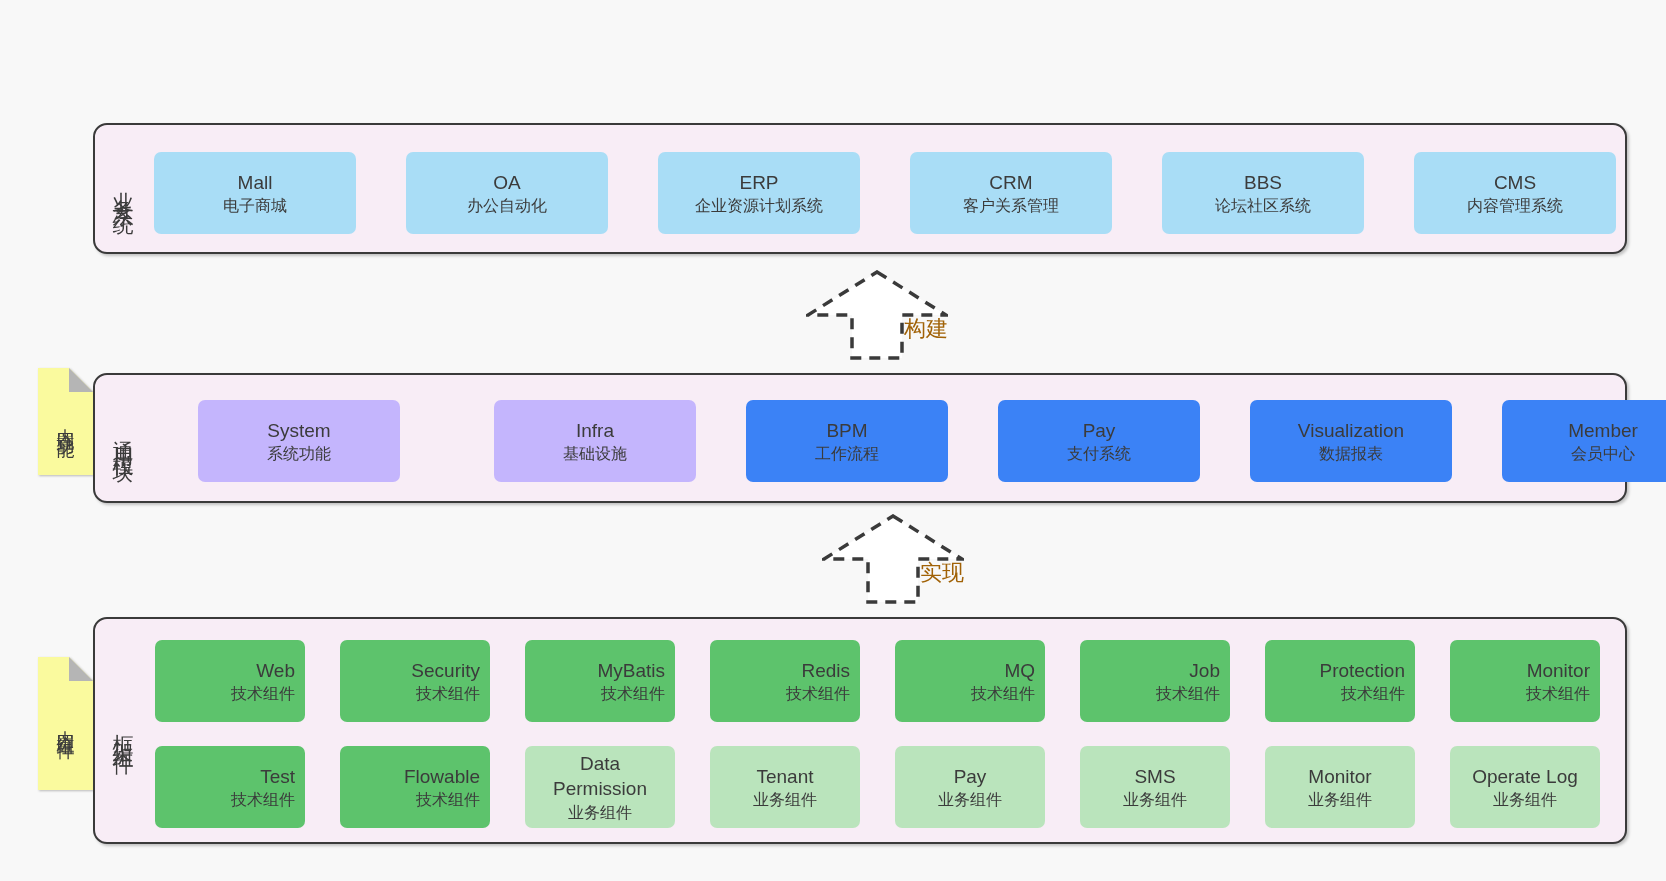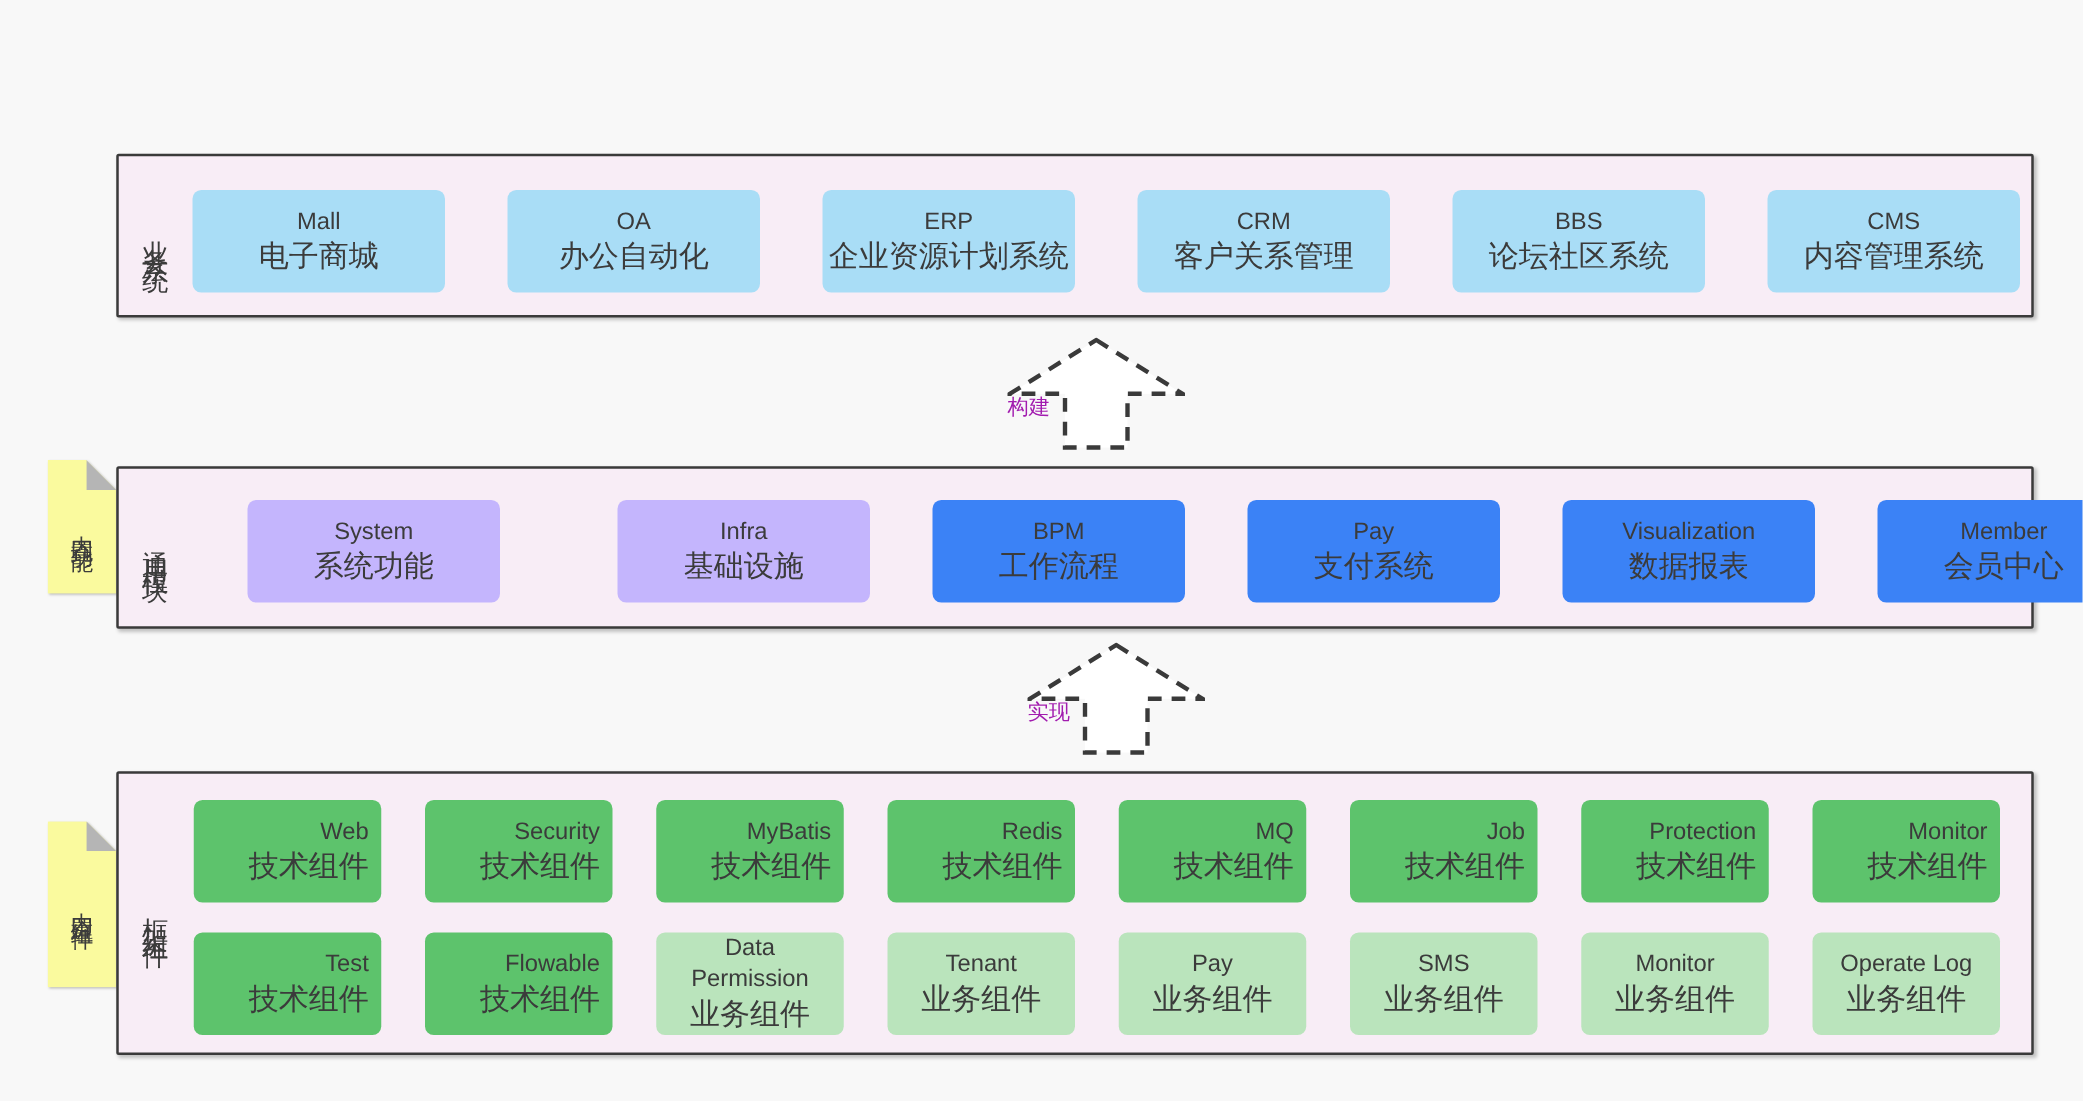--- a/index.html
+++ b/index.html
@@ -4,39 +4,39 @@
 <style>
   html,body{margin:0;padding:0;}
   body{
     width:1666px;height:881px;position:relative;overflow:hidden;
     background:#f8f8f8;
     font-family:"Liberation Sans","DejaVu Sans",sans-serif;
     color:#3b3b3b;
   }
   .band{
     position:absolute;left:93px;width:1534px;box-sizing:border-box;
-    background:#f8edf6;border:2px solid #3a3a3a;border-radius:2px;
+    background:#f8edf6;border:2px solid #3a3a3a;border-radius:14px;
     box-shadow:2px 2px 3px rgba(0,0,0,0.22);
   }
   .band-label{
     position:absolute;left:10px;top:0;bottom:0;width:36px;
     display:flex;align-items:center;justify-content:center;
     writing-mode:vertical-rl;text-orientation:upright;
     font-size:21px;letter-spacing:7px;color:#3b3b3b;
   }
   .boxes{position:absolute;display:flex;gap:50px;}
   .boxes.small-gap{gap:35px;}
   .box{
     width:202px;height:82px;border-radius:7px;box-sizing:border-box;
     display:flex;flex-direction:column;align-items:center;justify-content:center;
     text-align:center;line-height:1.32;
   }
   .box.small{width:150px;padding:0 10px;}
   .box-name{font-size:19px;}
-  .box-desc{font-size:24px;}
+  .box-desc{font-size:16px;}
   .v-blue{background:#a9ddf6;}
   .v-red{background:#c4b5fd;margin-left:44px;}
   .v-pink{background:#3b82f6;}
   .v-green{background:#5dc36c;align-items:flex-end;}
   .v-green-light{background:#bae4bc;}
   .note{
     position:absolute;left:38px;width:55px;z-index:0;
     filter:drop-shadow(1px 1px 1px rgba(0,0,0,0.25));
   }
   .note-body{
@@ -49,22 +49,22 @@
   }
   .note-text{
     position:absolute;inset:0;display:flex;align-items:center;justify-content:center;
     writing-mode:vertical-rl;text-orientation:upright;
     font-size:18px;letter-spacing:4px;color:#3b3b3b;
   }
   .band{z-index:1;}
   .arrow{position:absolute;width:142px;height:90px;}
   .arrow svg{position:absolute;inset:0;}
   .arrow-label{
-    position:absolute;left:0;right:0;top:44px;text-align:left;
-    font-size:17px;color:#a21caf;
+    position:absolute;left:0;right:0;top:44px;text-align:right;
+    font-size:22px;color:#a16207;
   }
 </style>
 </head>
 <body>
 
 <section class="band" style="top:123px;height:131px;">
   <div class="band-label">业务系统</div>
   <div class="boxes" style="left:59px;top:27px;">
     <div class="box v-blue">
       <div class="box-name">Mall</div>

